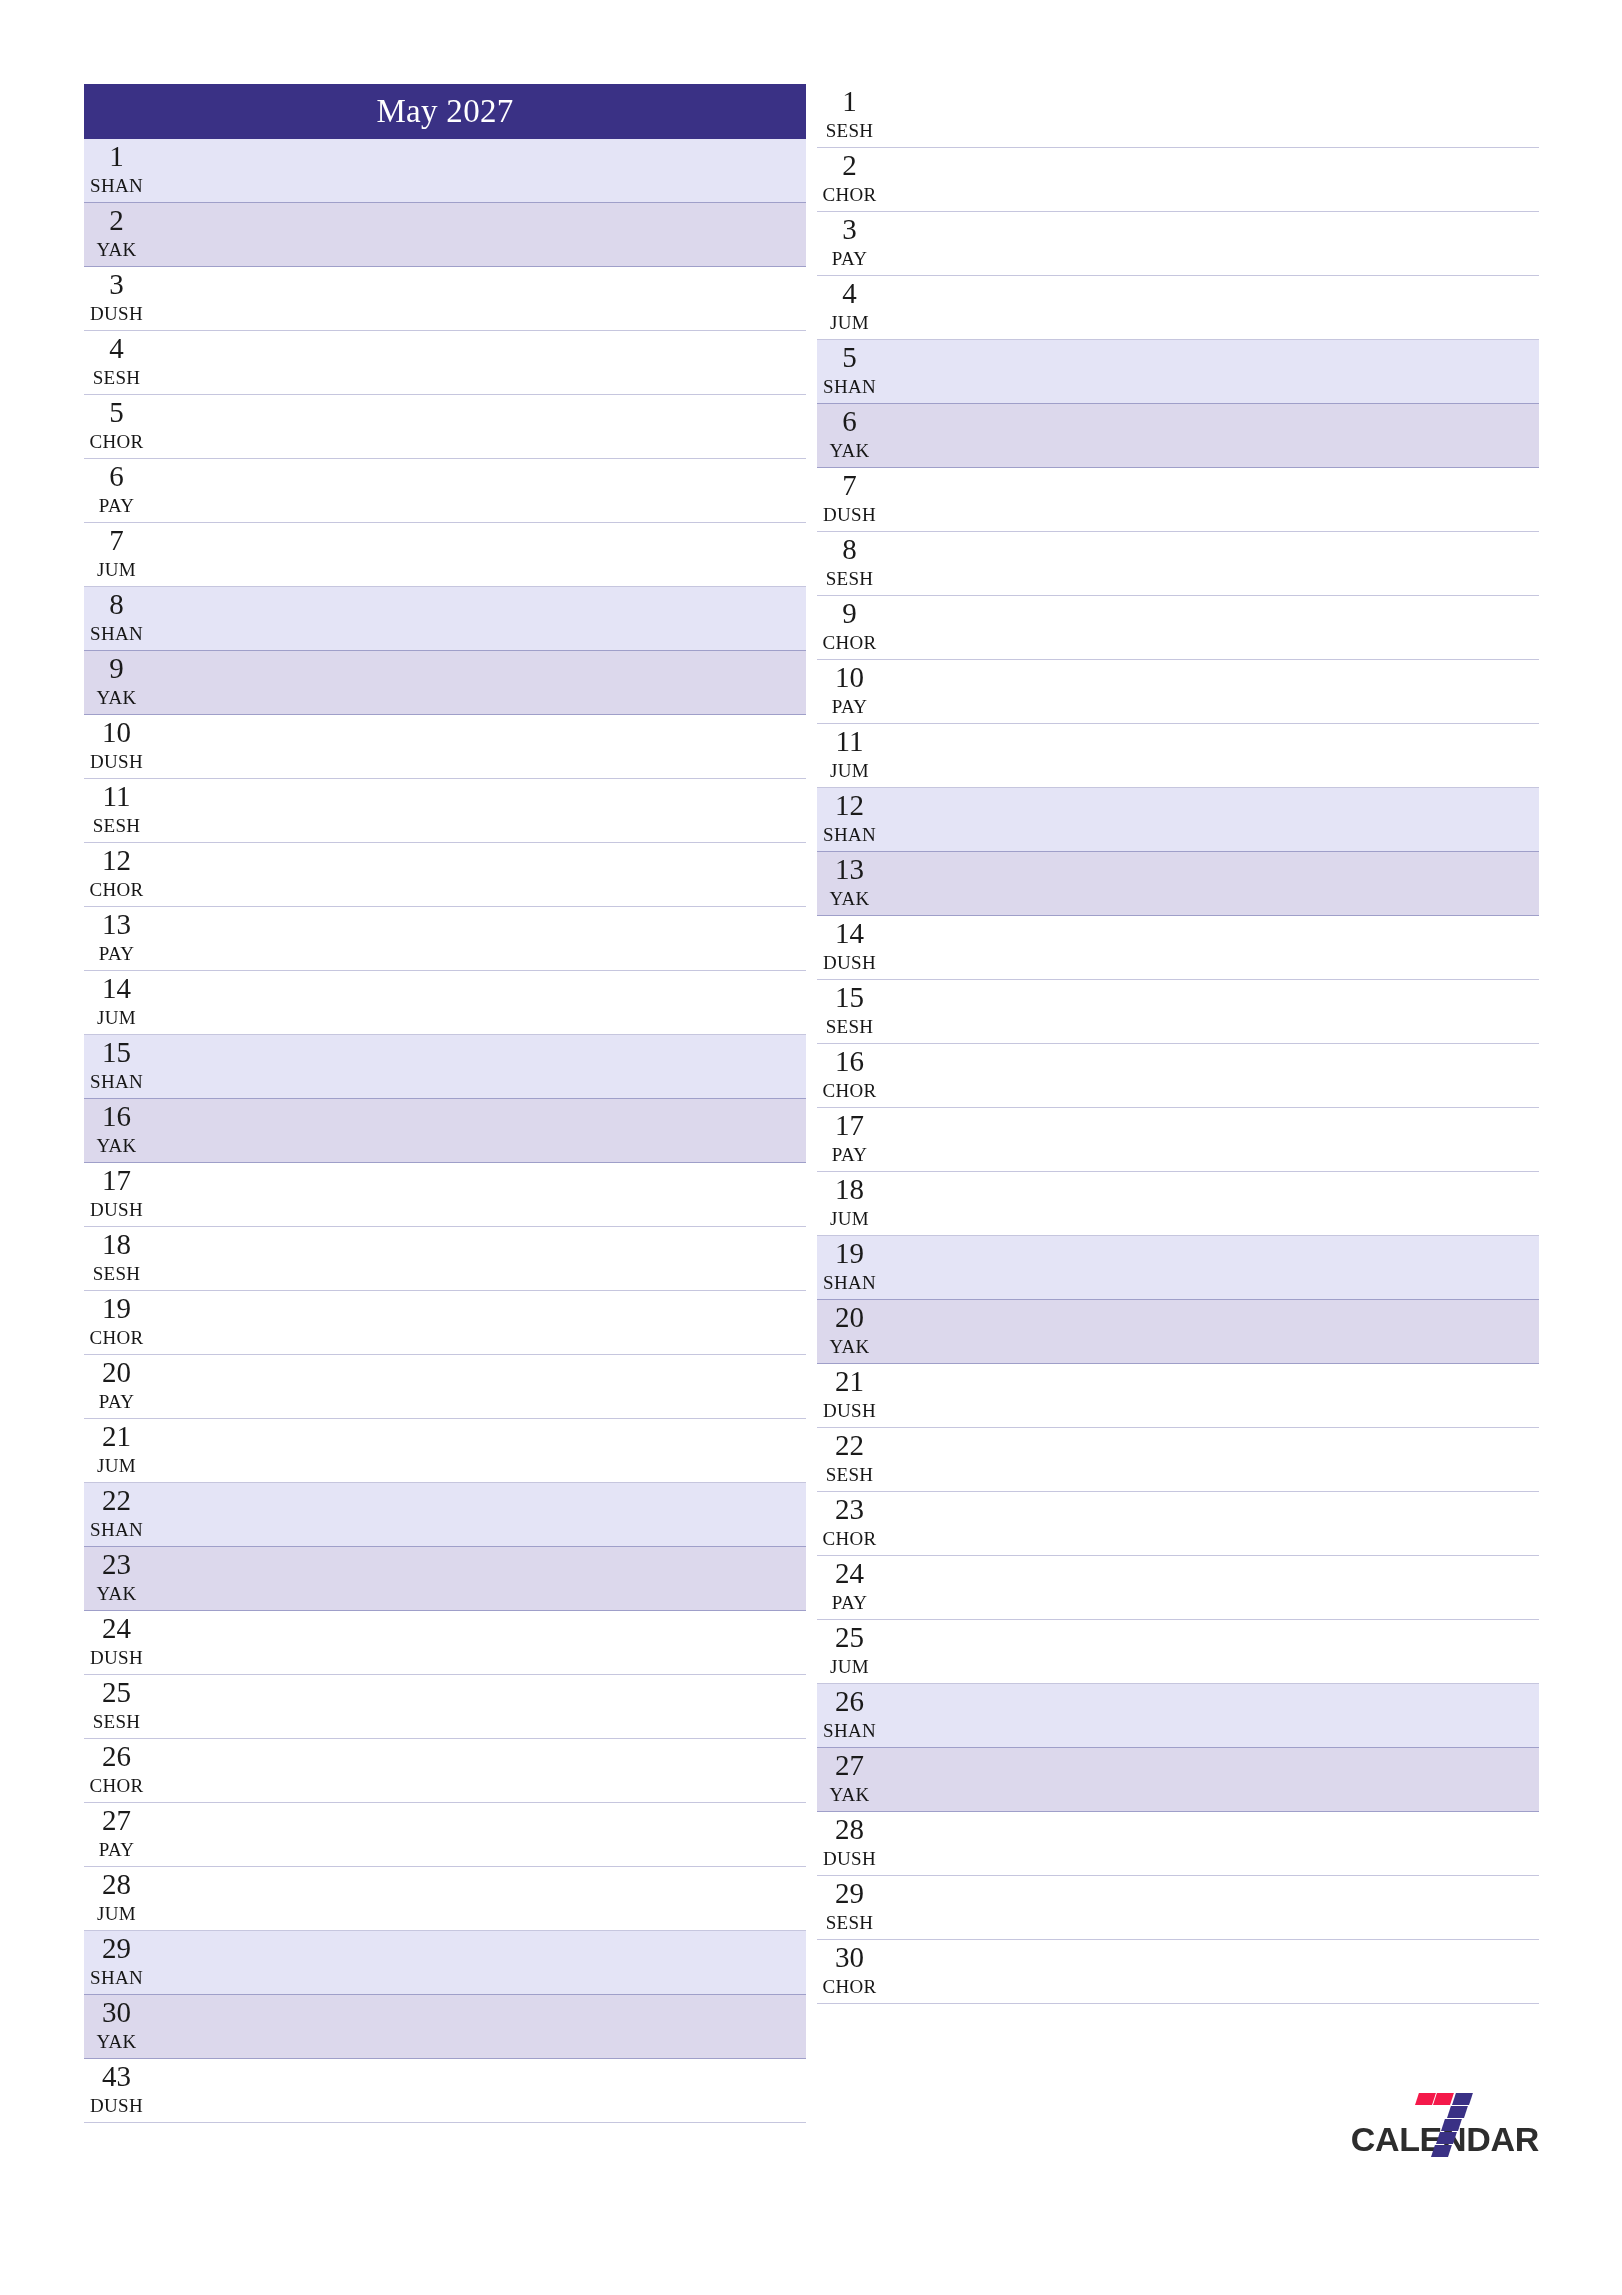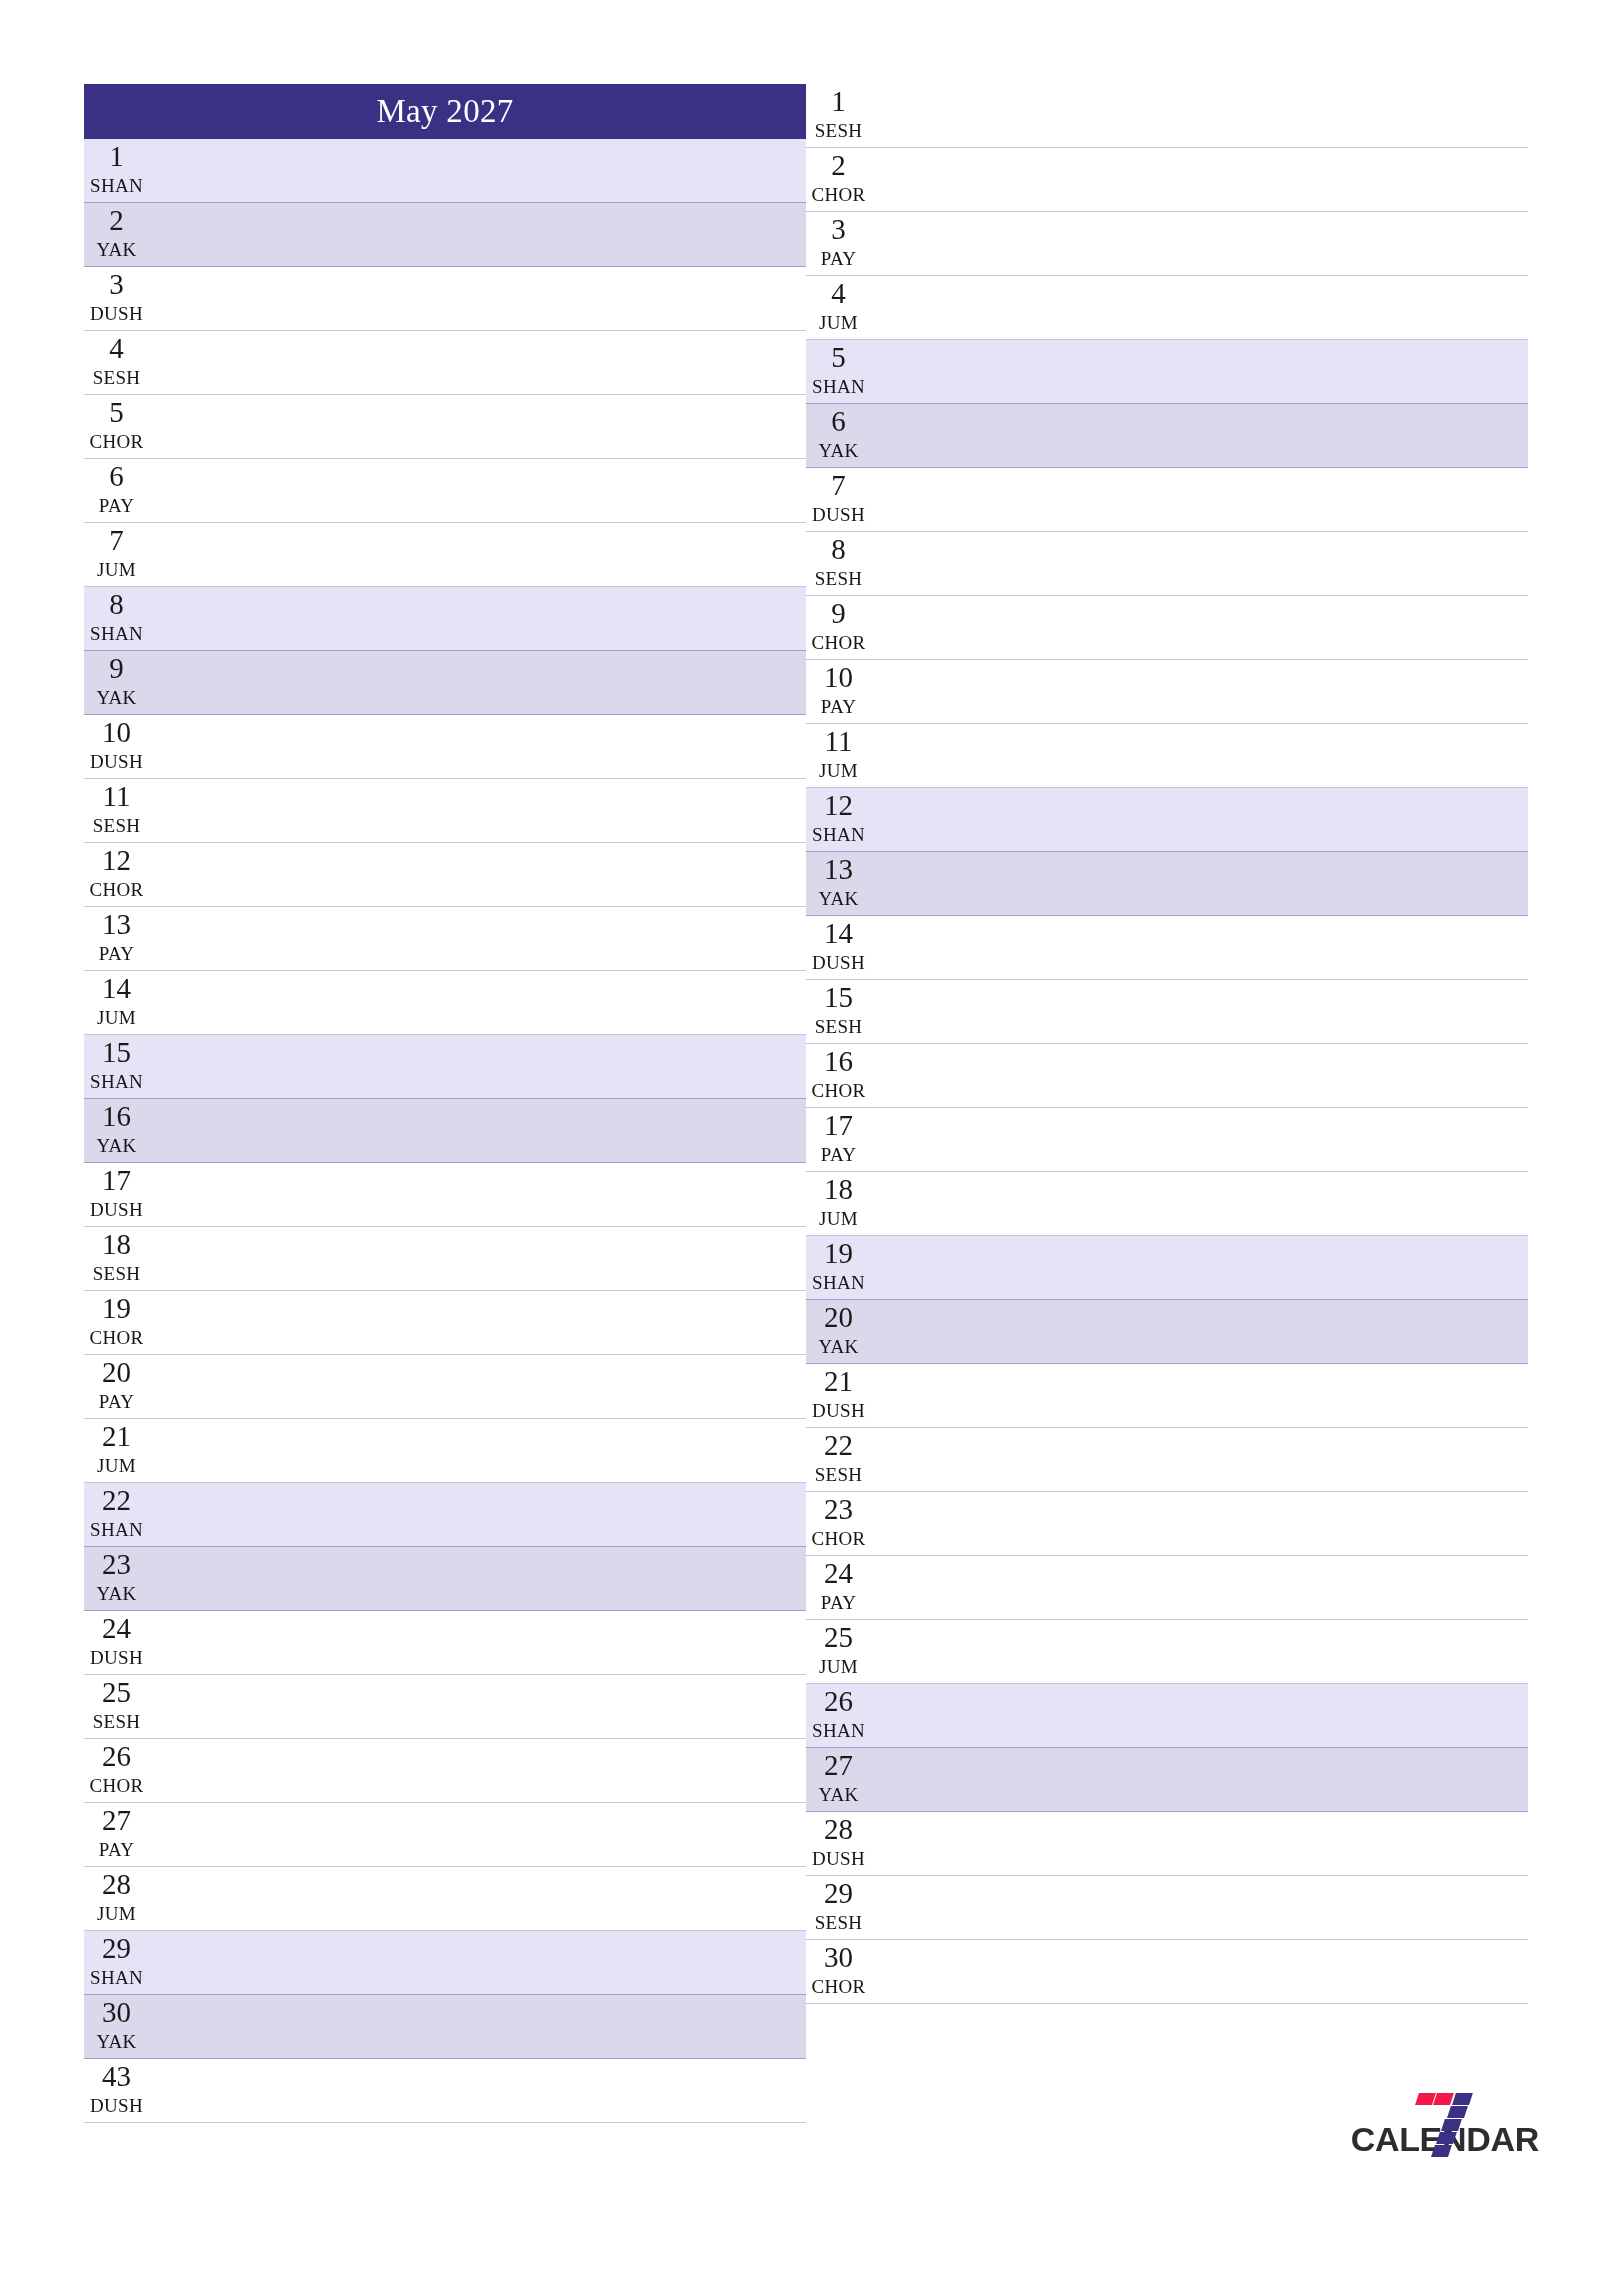--- a/index.html
+++ b/index.html
@@ -24,20 +24,21 @@
     box-sizing: border-box;
   }
 
   .columns {
     position: absolute;
     left: 84px;
     top: 84px;
     width: 1455px;
     display: flex;
     flex-direction: row;
+    justify-content: space-between;
     align-items: flex-start;
   }
 
   .month-col {
     width: 722px;
     box-sizing: border-box;
   }
 
   .month-header {
     height: 55px;

